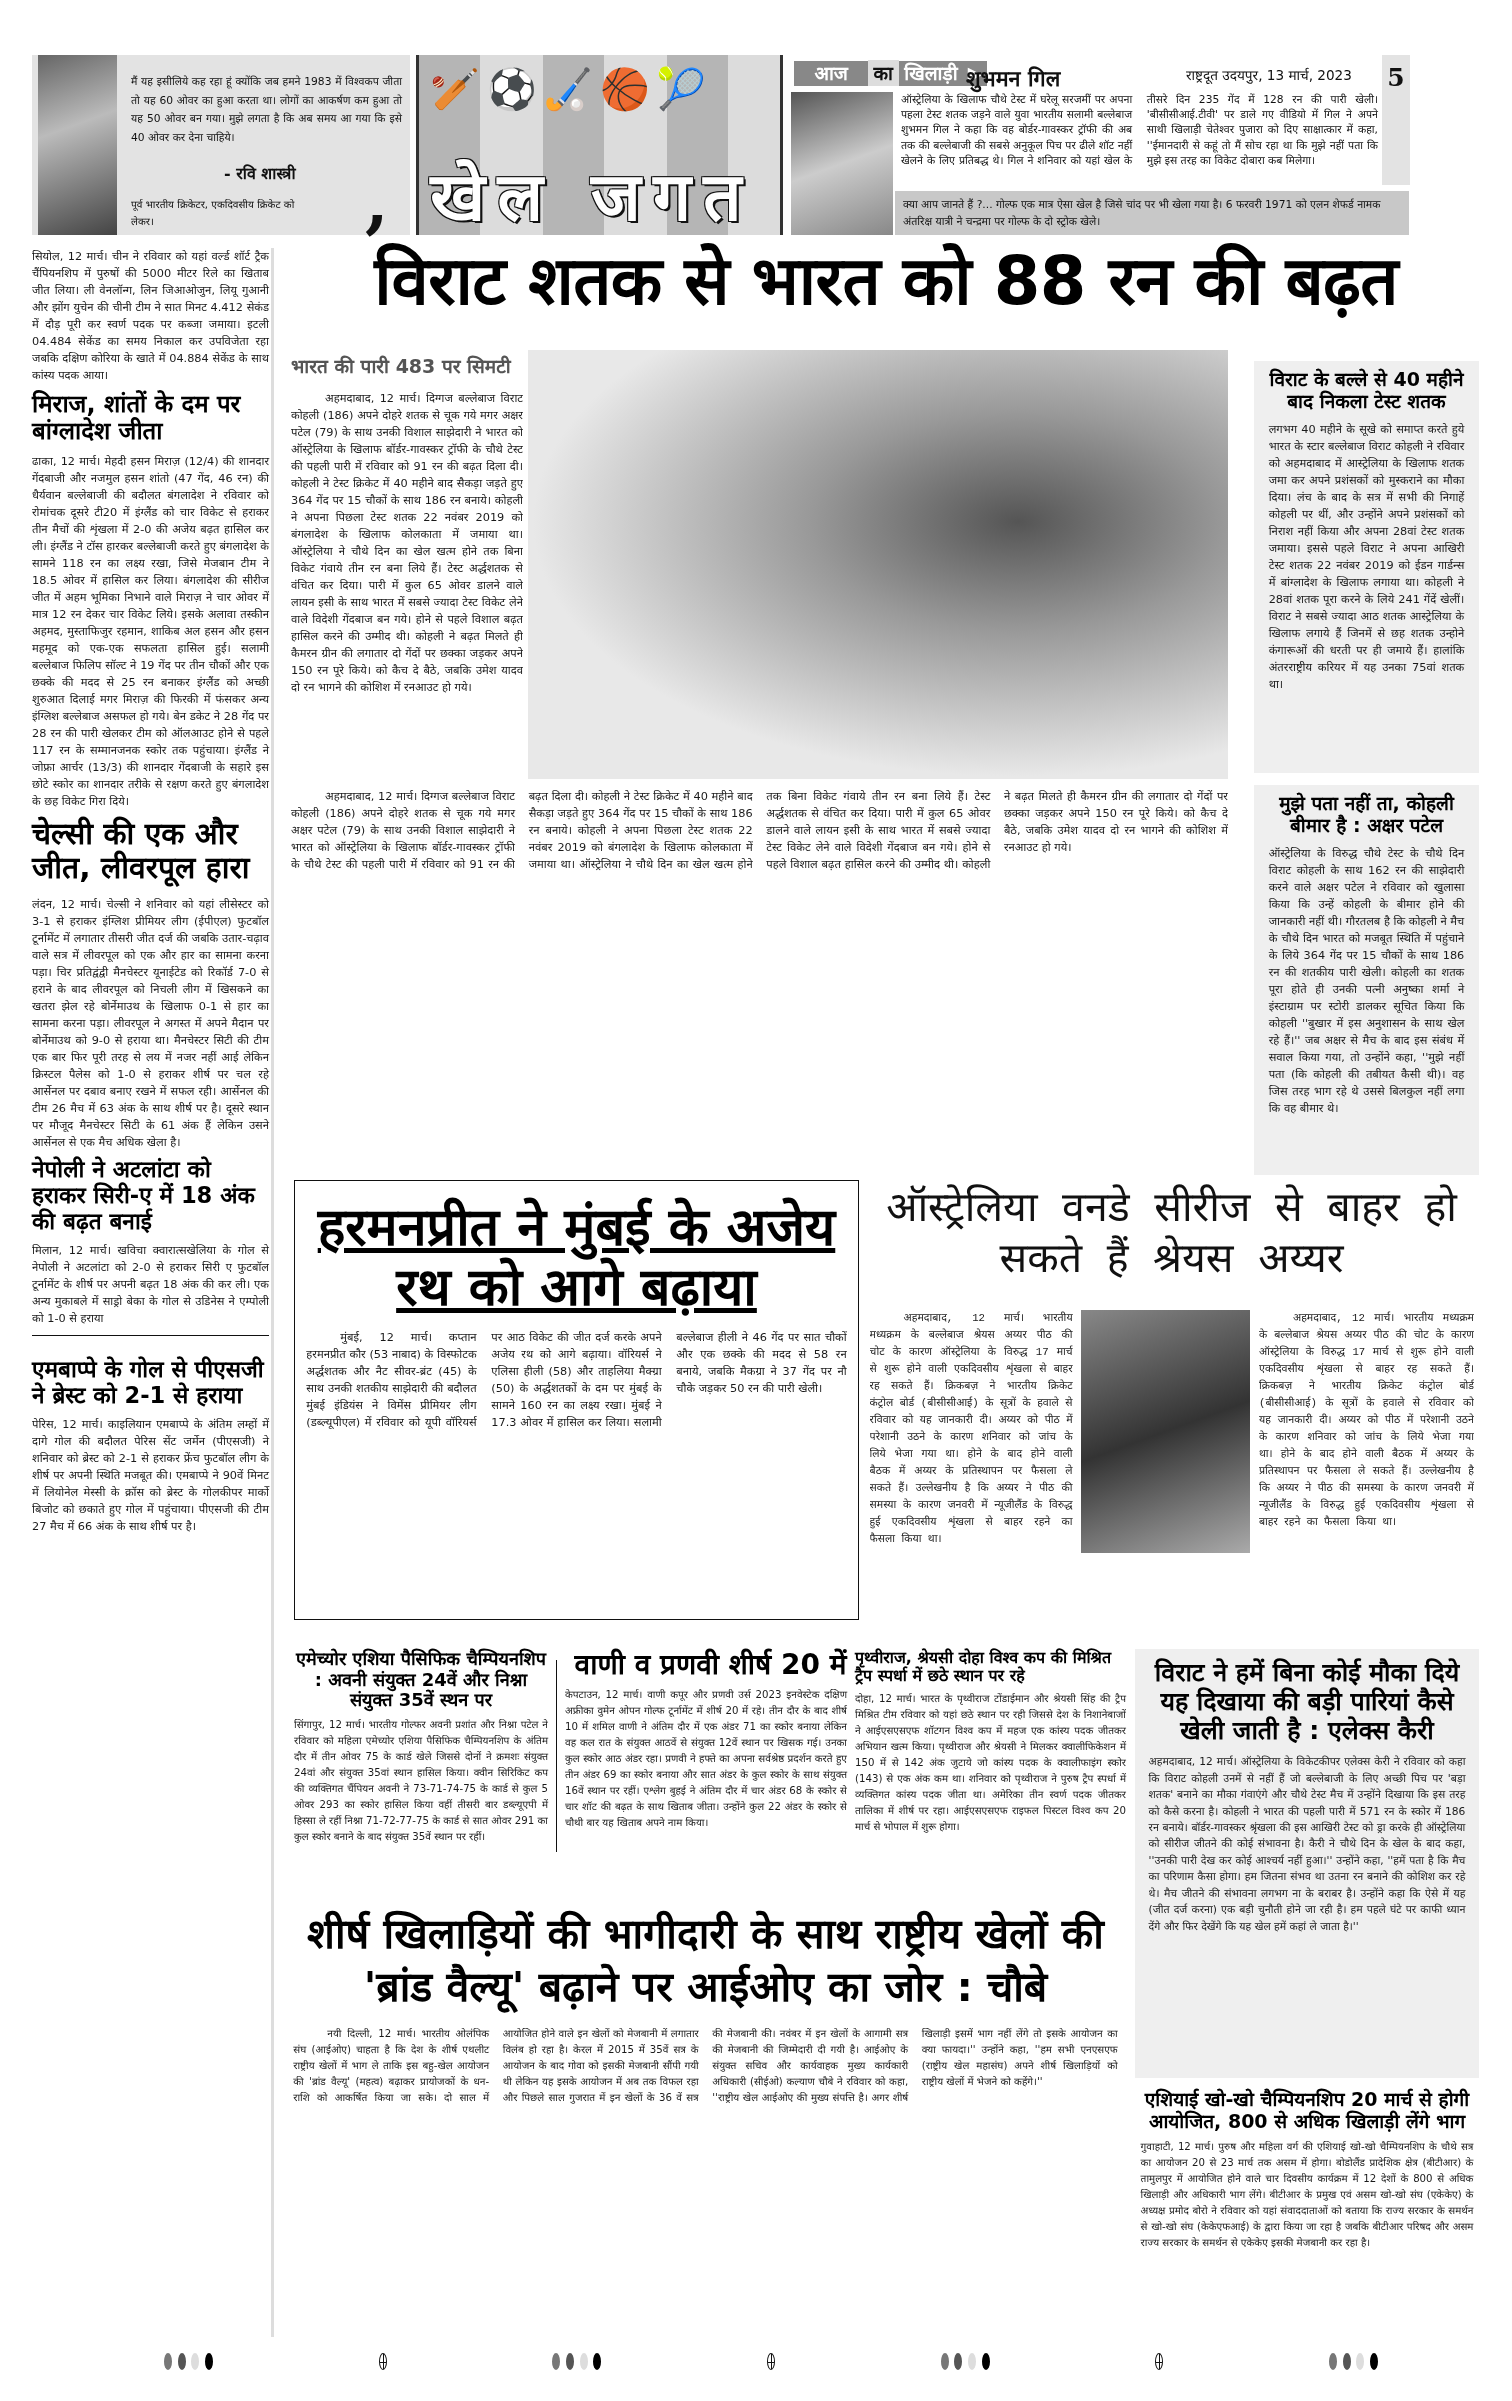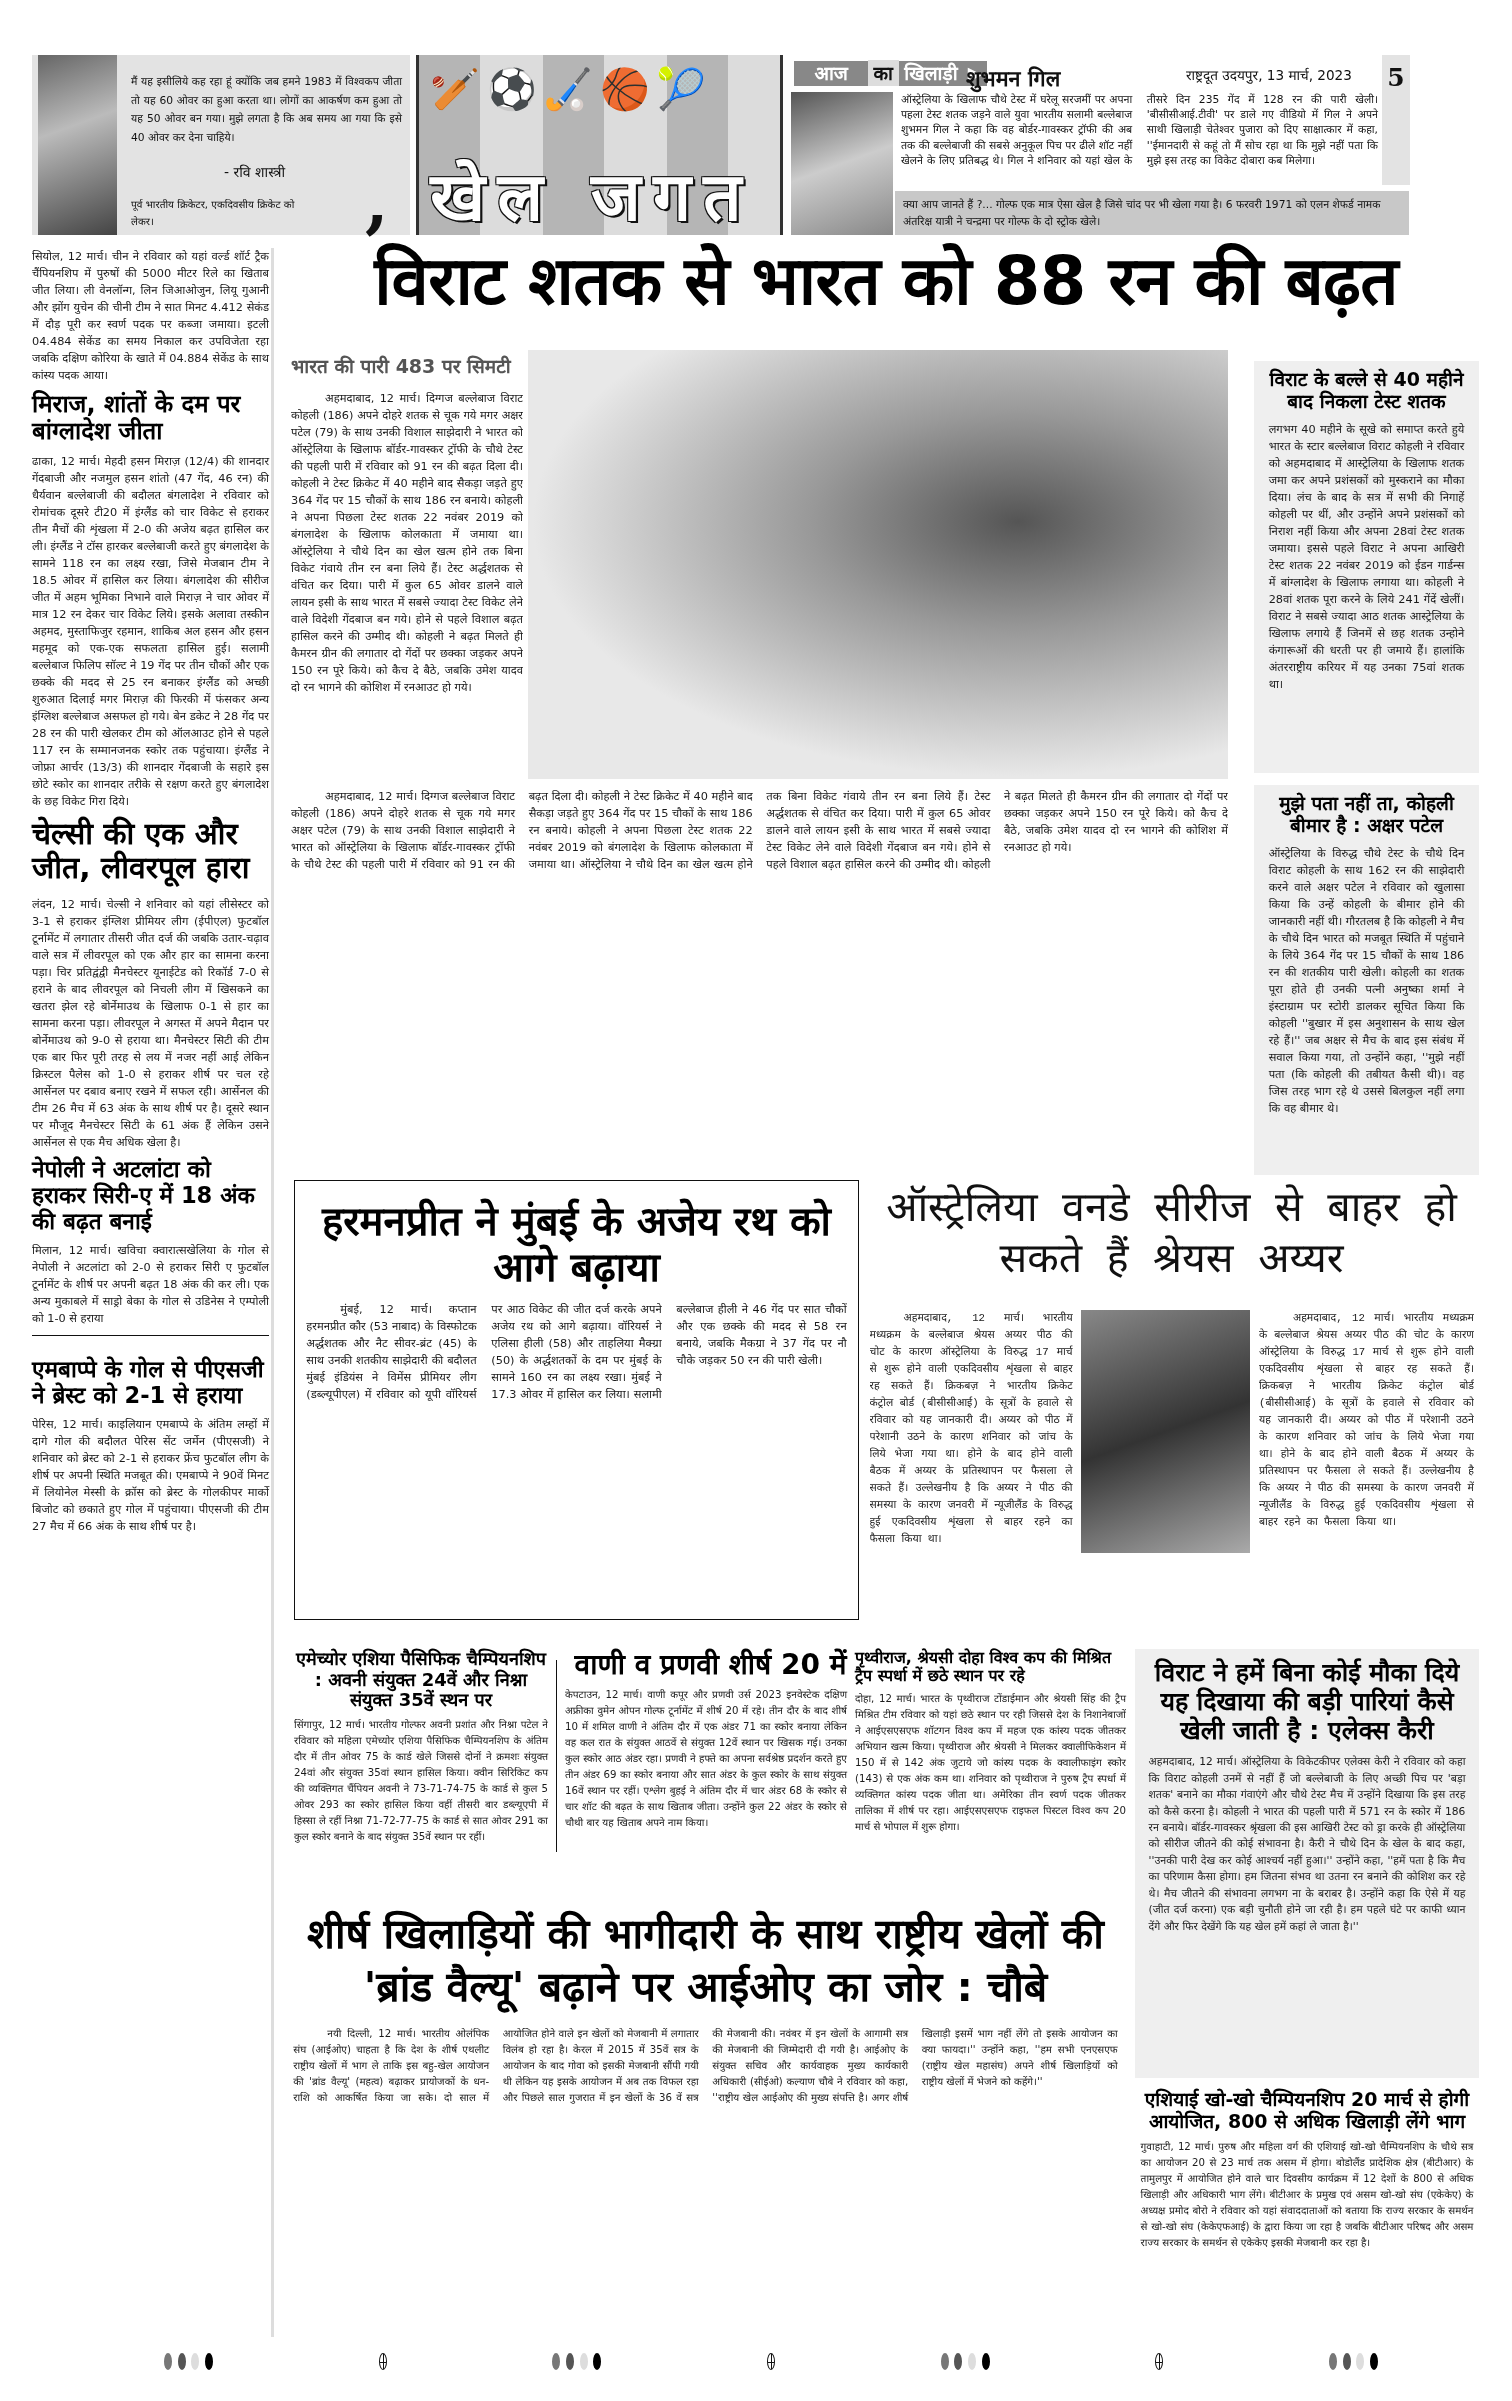--- a/index.html
+++ b/index.html
@@ -22,21 +22,21 @@
   .reg-cross::after { content: ""; position: absolute; top: 50%; left: 0; right: 0; height: 1.1px; background: #111; }
 </style>
 </head>
 <body>
 
 <div class="abs" style="left:32px; top:55px; width:1378px; height:180px;">
 
   <div class="abs" style="left:0; top:0; width:378px; height:180px; background:#e3e3e3;">
     <div class="abs photo" style="left:5.6px; top:0; width:79px; height:180px; background:linear-gradient(160deg,#666,#bbb 40%,#444);"></div>
     <div class="abs" style="left:99px; top:18px; width:271px; font-size:10.7px; line-height:18.6px; text-align:justify;">मैं यह इसीलिये कह रहा हूं क्योंकि जब हमने 1983 में विश्वकप जीता तो यह 60 ओवर का हुआ करता था। लोगों का आकर्षण कम हुआ तो यह 50 ओवर बन गया। मुझे लगता है कि अब समय आ गया कि इसे 40 ओवर कर देना चाहिये।</div>
-    <div class="abs" style="left:192px; top:107px; font-size:14px; font-weight:normal;">- रवि शास्त्री</div>
+    <div class="abs" style="left:192px; top:107px; font-size:16px; font-weight:bold;">- रवि शास्त्री</div>
     <div class="abs" style="left:99px; top:141px; width:169px; font-size:10.2px; line-height:17px;">पूर्व भारतीय क्रिकेटर, एकदिवसीय क्रिकेट को लेकर।</div>
     <div class="abs" style="left:333px; top:119px; font-size:68px; line-height:56px; font-family:'DejaVu Serif',serif; font-weight:bold;">,</div>
   </div>
 
   <div class="abs" style="left:384px; top:0; width:367px; height:180px; background:#dcdcdc; border-left:3.4px solid #333; border-right:3.4px solid #333;">
     <div class="abs" style="left:0; top:0; width:61px; height:180px; background:#b5b5b5;"></div>
     <div class="abs" style="left:124px; top:0; width:61px; height:180px; background:#b5b5b5;"></div>
     <div class="abs" style="left:248px; top:0; width:61px; height:180px; background:#b5b5b5;"></div>
     <div class="abs" style="left:11.3px; top:11.3px; font-size:40px; letter-spacing:6.8px;">🏏⚽🏑🏀🎾</div>
     <div class="abs" style="left:11.3px; top:93px; font-size:67px; font-weight:bold; color:#fff; letter-spacing:12.4px; text-shadow:2.3px 2.3px 0 #111, -1.1px -1.1px 0 #111, 1.1px -1.1px 0 #111, -1.1px 1.1px 0 #111;">खेल जगत</div>
@@ -94,21 +94,21 @@
 <div class="abs gray-box" style="left:1254px; top:361px; width:225px; height:412px; padding:8px 14.7px;">
   <div class="hl" style="font-size:19px; text-align:center; margin-bottom:8px;">विराट के बल्ले से 40 महीने बाद निकला टेस्ट शतक</div>
   <div class="body-text">लगभग 40 महीने के सूखे को समाप्त करते हुये भारत के स्टार बल्लेबाज विराट कोहली ने रविवार को अहमदाबाद में आस्ट्रेलिया के खिलाफ शतक जमा कर अपने प्रशंसकों को मुस्कराने का मौका दिया। लंच के बाद के सत्र में सभी की निगाहें कोहली पर थीं, और उन्होंने अपने प्रशंसकों को निराश नहीं किया और अपना 28वां टेस्ट शतक जमाया। इससे पहले विराट ने अपना आखिरी टेस्ट शतक 22 नवंबर 2019 को ईडन गार्डन्स में बांग्लादेश के खिलाफ लगाया था। कोहली ने 28वां शतक पूरा करने के लिये 241 गेंदें खेलीं। विराट ने सबसे ज्यादा आठ शतक आस्ट्रेलिया के खिलाफ लगाये हैं जिनमें से छह शतक उन्होने कंगारूओं की धरती पर ही जमाये हैं। हालांकि अंतरराष्ट्रीय करियर में यह उनका 75वां शतक था।</div>
 </div>
 <div class="abs gray-box" style="left:1254px; top:785px; width:225px; height:390px; padding:8px 14.7px;">
   <div class="hl" style="font-size:19px; text-align:center; margin-bottom:8px;">मुझे पता नहीं ता, कोहली बीमार है : अक्षर पटेल</div>
   <div class="body-text">ऑस्ट्रेलिया के विरुद्ध चौथे टेस्ट के चौथे दिन विराट कोहली के साथ 162 रन की साझेदारी करने वाले अक्षर पटेल ने रविवार को खुलासा किया कि उन्हें कोहली के बीमार होने की जानकारी नहीं थी। गौरतलब है कि कोहली ने मैच के चौथे दिन भारत को मजबूत स्थिति में पहुंचाने के लिये 364 गेंद पर 15 चौकों के साथ 186 रन की शतकीय पारी खेली। कोहली का शतक पूरा होते ही उनकी पत्नी अनुष्का शर्मा ने इंस्टाग्राम पर स्टोरी डालकर सूचित किया कि कोहली ''बुखार में इस अनुशासन के साथ खेल रहे हैं।'' जब अक्षर से मैच के बाद इस संबंध में सवाल किया गया, तो उन्होंने कहा, ''मुझे नहीं पता (कि कोहली की तबीयत कैसी थी)। वह जिस तरह भाग रहे थे उससे बिलकुल नहीं लगा कि वह बीमार थे।</div>
 </div>
 
 <div class="abs" style="left:294px; top:1180px; width:565px; height:440px; border:1.7px solid #111;">
-  <div class="hl" style="font-size:40px; text-align:center; padding:17px 17px 5.6px;">हरमनप्रीत ने मुंबई के अजेय रथ को आगे बढ़ाया</div>
+  <div class="hl" style="font-size:52px; text-align:center; padding:17px 17px 5.6px;text-decoration:underline;">हरमनप्रीत ने मुंबई के अजेय रथ को आगे बढ़ाया</div>
   <div class="body-text cols3" style="padding:5.6px 11.3px; height:294px; overflow:hidden;">
     <p>मुंबई, 12 मार्च। कप्तान हरमनप्रीत कौर (53 नाबाद) के विस्फोटक अर्द्धशतक और नैट सीवर-ब्रंट (45) के साथ उनकी शतकीय साझेदारी की बदौलत मुंबई इंडियंस ने विमेंस प्रीमियर लीग (डब्ल्यूपीएल) में रविवार को यूपी वॉरियर्स पर आठ विकेट की जीत दर्ज करके अपने अजेय रथ को आगे बढ़ाया। वॉरियर्स ने एलिसा हीली (58) और ताहलिया मैक्ग्रा (50) के अर्द्धशतकों के दम पर मुंबई के सामने 160 रन का लक्ष्य रखा। मुंबई ने 17.3 ओवर में हासिल कर लिया। सलामी बल्लेबाज हीली ने 46 गेंद पर सात चौकों और एक छक्के की मदद से 58 रन बनाये, जबकि मैकग्रा ने 37 गेंद पर नौ चौके जड़कर 50 रन की पारी खेली।</p>
   </div>
 </div>
 
 <div class="abs" style="left:864px; top:1180px; width:615px; height:440px;font-family:Liberation Mono, monospace;">
   <div style="font-size:41px; line-height:1.25; text-align:center; padding:4.5px 17px;">ऑस्ट्रेलिया वनडे सीरीज से बाहर हो सकते हैं श्रेयस अय्यर</div>
   <div class="abs photo" style="left:217px; top:130px; width:169px; height:243px; background:linear-gradient(160deg,#888,#333 50%,#aaa);"></div>
   <div class="abs body-text" style="left:5.6px; top:130px; width:203px; height:305px; overflow:hidden; font-size:10.7px;">
     <p>अहमदाबाद, 12 मार्च। भारतीय मध्यक्रम के बल्लेबाज श्रेयस अय्यर पीठ की चोट के कारण ऑस्ट्रेलिया के विरुद्ध 17 मार्च से शुरू होने वाली एकदिवसीय शृंखला से बाहर रह सकते हैं। क्रिकबज़ ने भारतीय क्रिकेट कंट्रोल बोर्ड (बीसीसीआई) के सूत्रों के हवाले से रविवार को यह जानकारी दी। अय्यर को पीठ में परेशानी उठने के कारण शनिवार को जांच के लिये भेजा गया था। होने के बाद होने वाली बैठक में अय्यर के प्रतिस्थापन पर फैसला ले सकते हैं। उल्लेखनीय है कि अय्यर ने पीठ की समस्या के कारण जनवरी में न्यूजीलैंड के विरुद्ध हुई एकदिवसीय शृंखला से बाहर रहने का फैसला किया था।</p>

